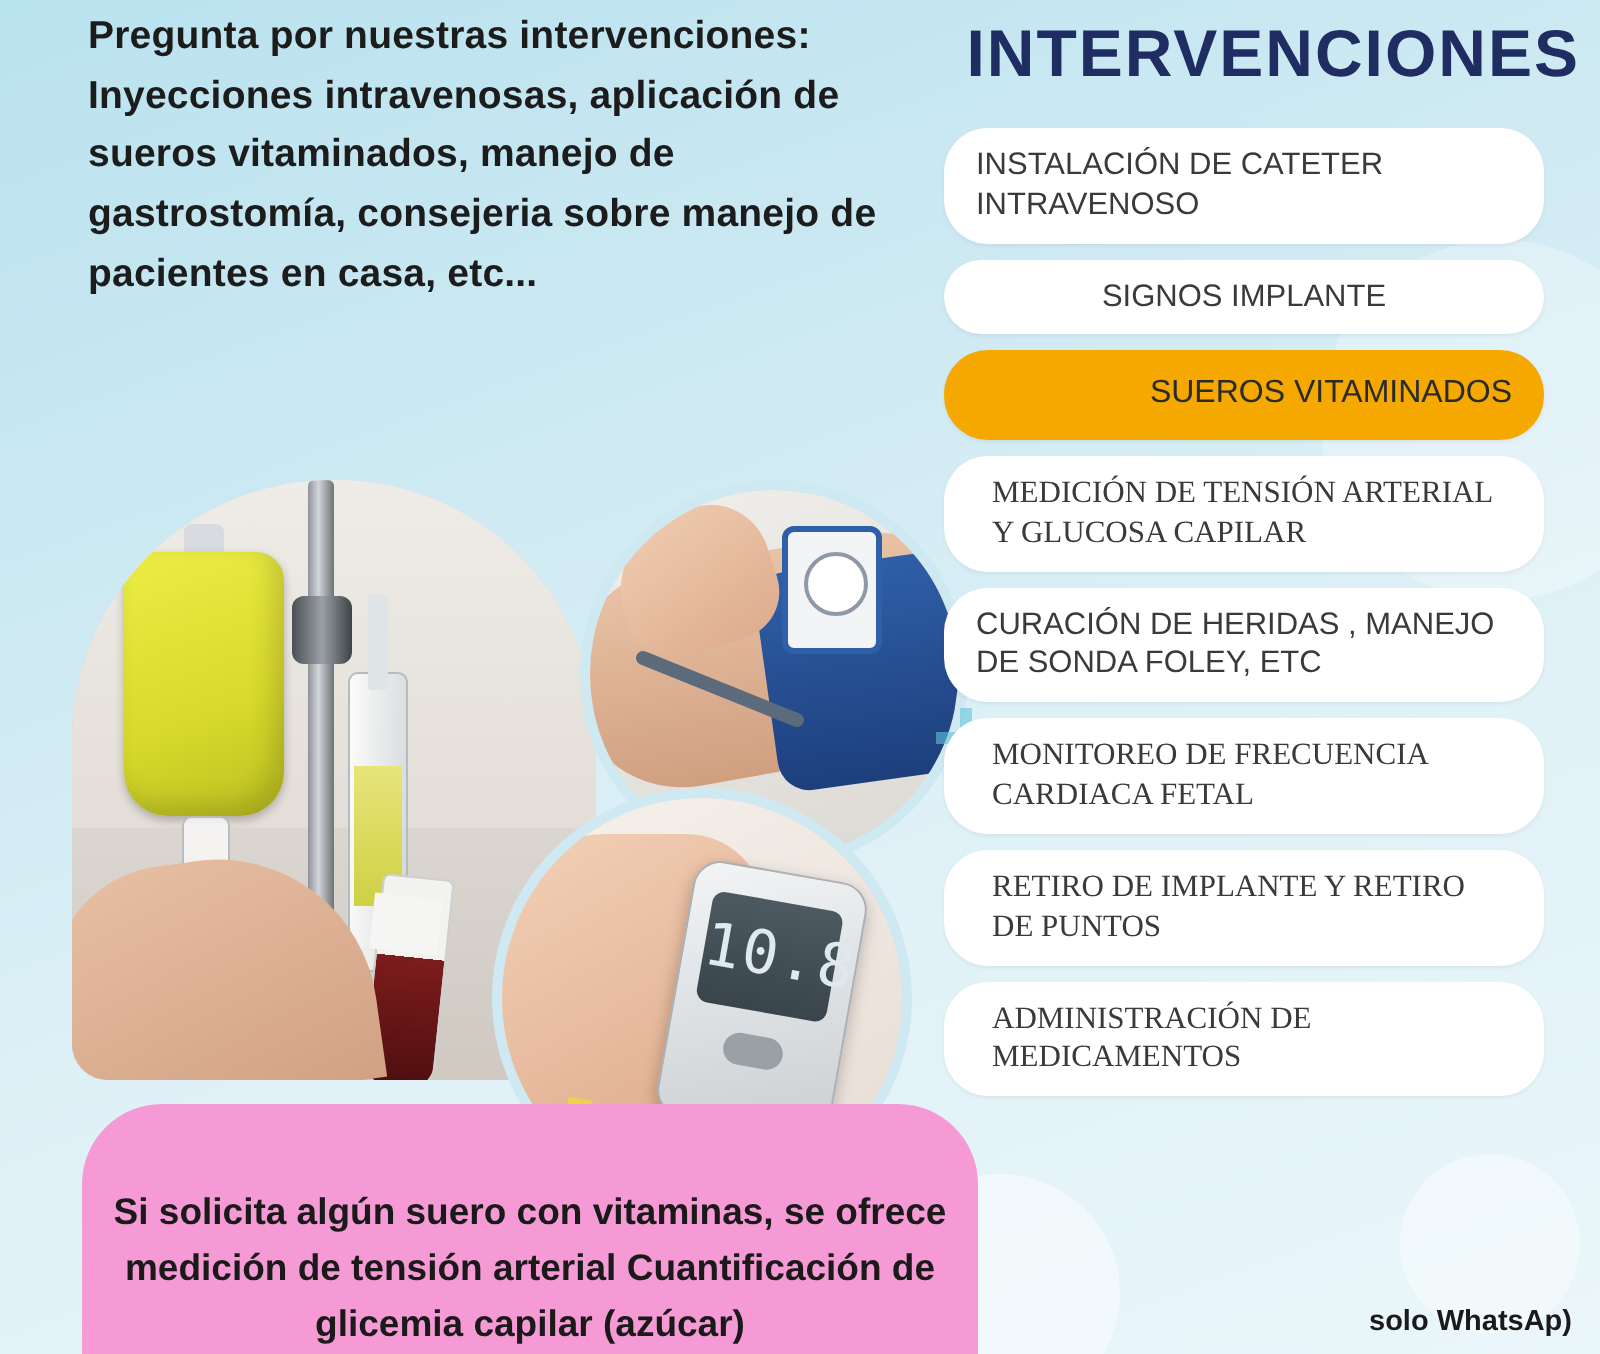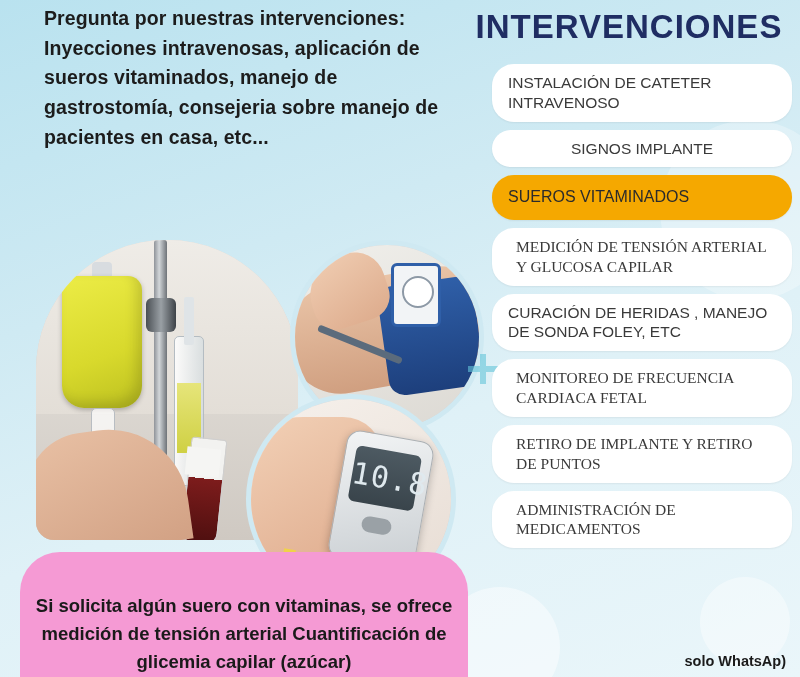--- a/index.html
+++ b/index.html
@@ -216,21 +216,21 @@
     background:#9aa1a6; border-radius:8px;
   }
   .glu-strip {
     position:absolute; left:30px; top:150px; width:12px; height:36px;
     background:#f0d24a; transform: rotate(10deg);
   }
 
   
   .pink-banner {
     position: absolute;
-    left: 20px;
+    left: 41px;
     top: 552px;
     width: 448px;
     height: 125px;
     background: #f59ad4;
     border-radius: 40px 40px 0 0;
   }
   .pink-text {
     position: absolute;
     left: 14px;
     top: 40px;
@@ -246,48 +246,48 @@
   .right-col {
     position: absolute;
     right: 0; top: 0;
     width: 332px;
     height: 677px;
   }
   .right-title {
     position: absolute;
     left: 0; top: 8px;
     width: 322px;
-    text-align: center;
+    text-align: right;
     font-size: 33px;
     font-weight: bold;
     color: #1f2d63;
     letter-spacing: 1px;
   }
   .pill-list {
     position: absolute;
-    left: 24px;
+    left: 4px;
     top: 64px;
     width: 300px;
   }
   .pill {
     background: #ffffff;
     border-radius: 22px;
     margin-bottom: 8px;
     padding: 9px 16px;
     font-size: 15.5px;
     color: #3a3a3a;
     line-height: 1.28;
     box-shadow: 0 1px 2px rgba(0,0,0,.06);
   }
   .pill.center { text-align: center; }
   .pill.highlight {
     background: #f5a800;
     color: #2b2b2b;
     font-size: 16px;
-    text-align: left;
+    text-align: right;
     padding: 12px 16px;
   }
   .pill.indent { padding-left: 24px; font-family: Liberation Serif, serif; }
 
   .whatsapp-note {
     position: absolute;
     right: 14px;
     bottom: 8px;
     font-size: 14.5px;
     font-weight: bold;

